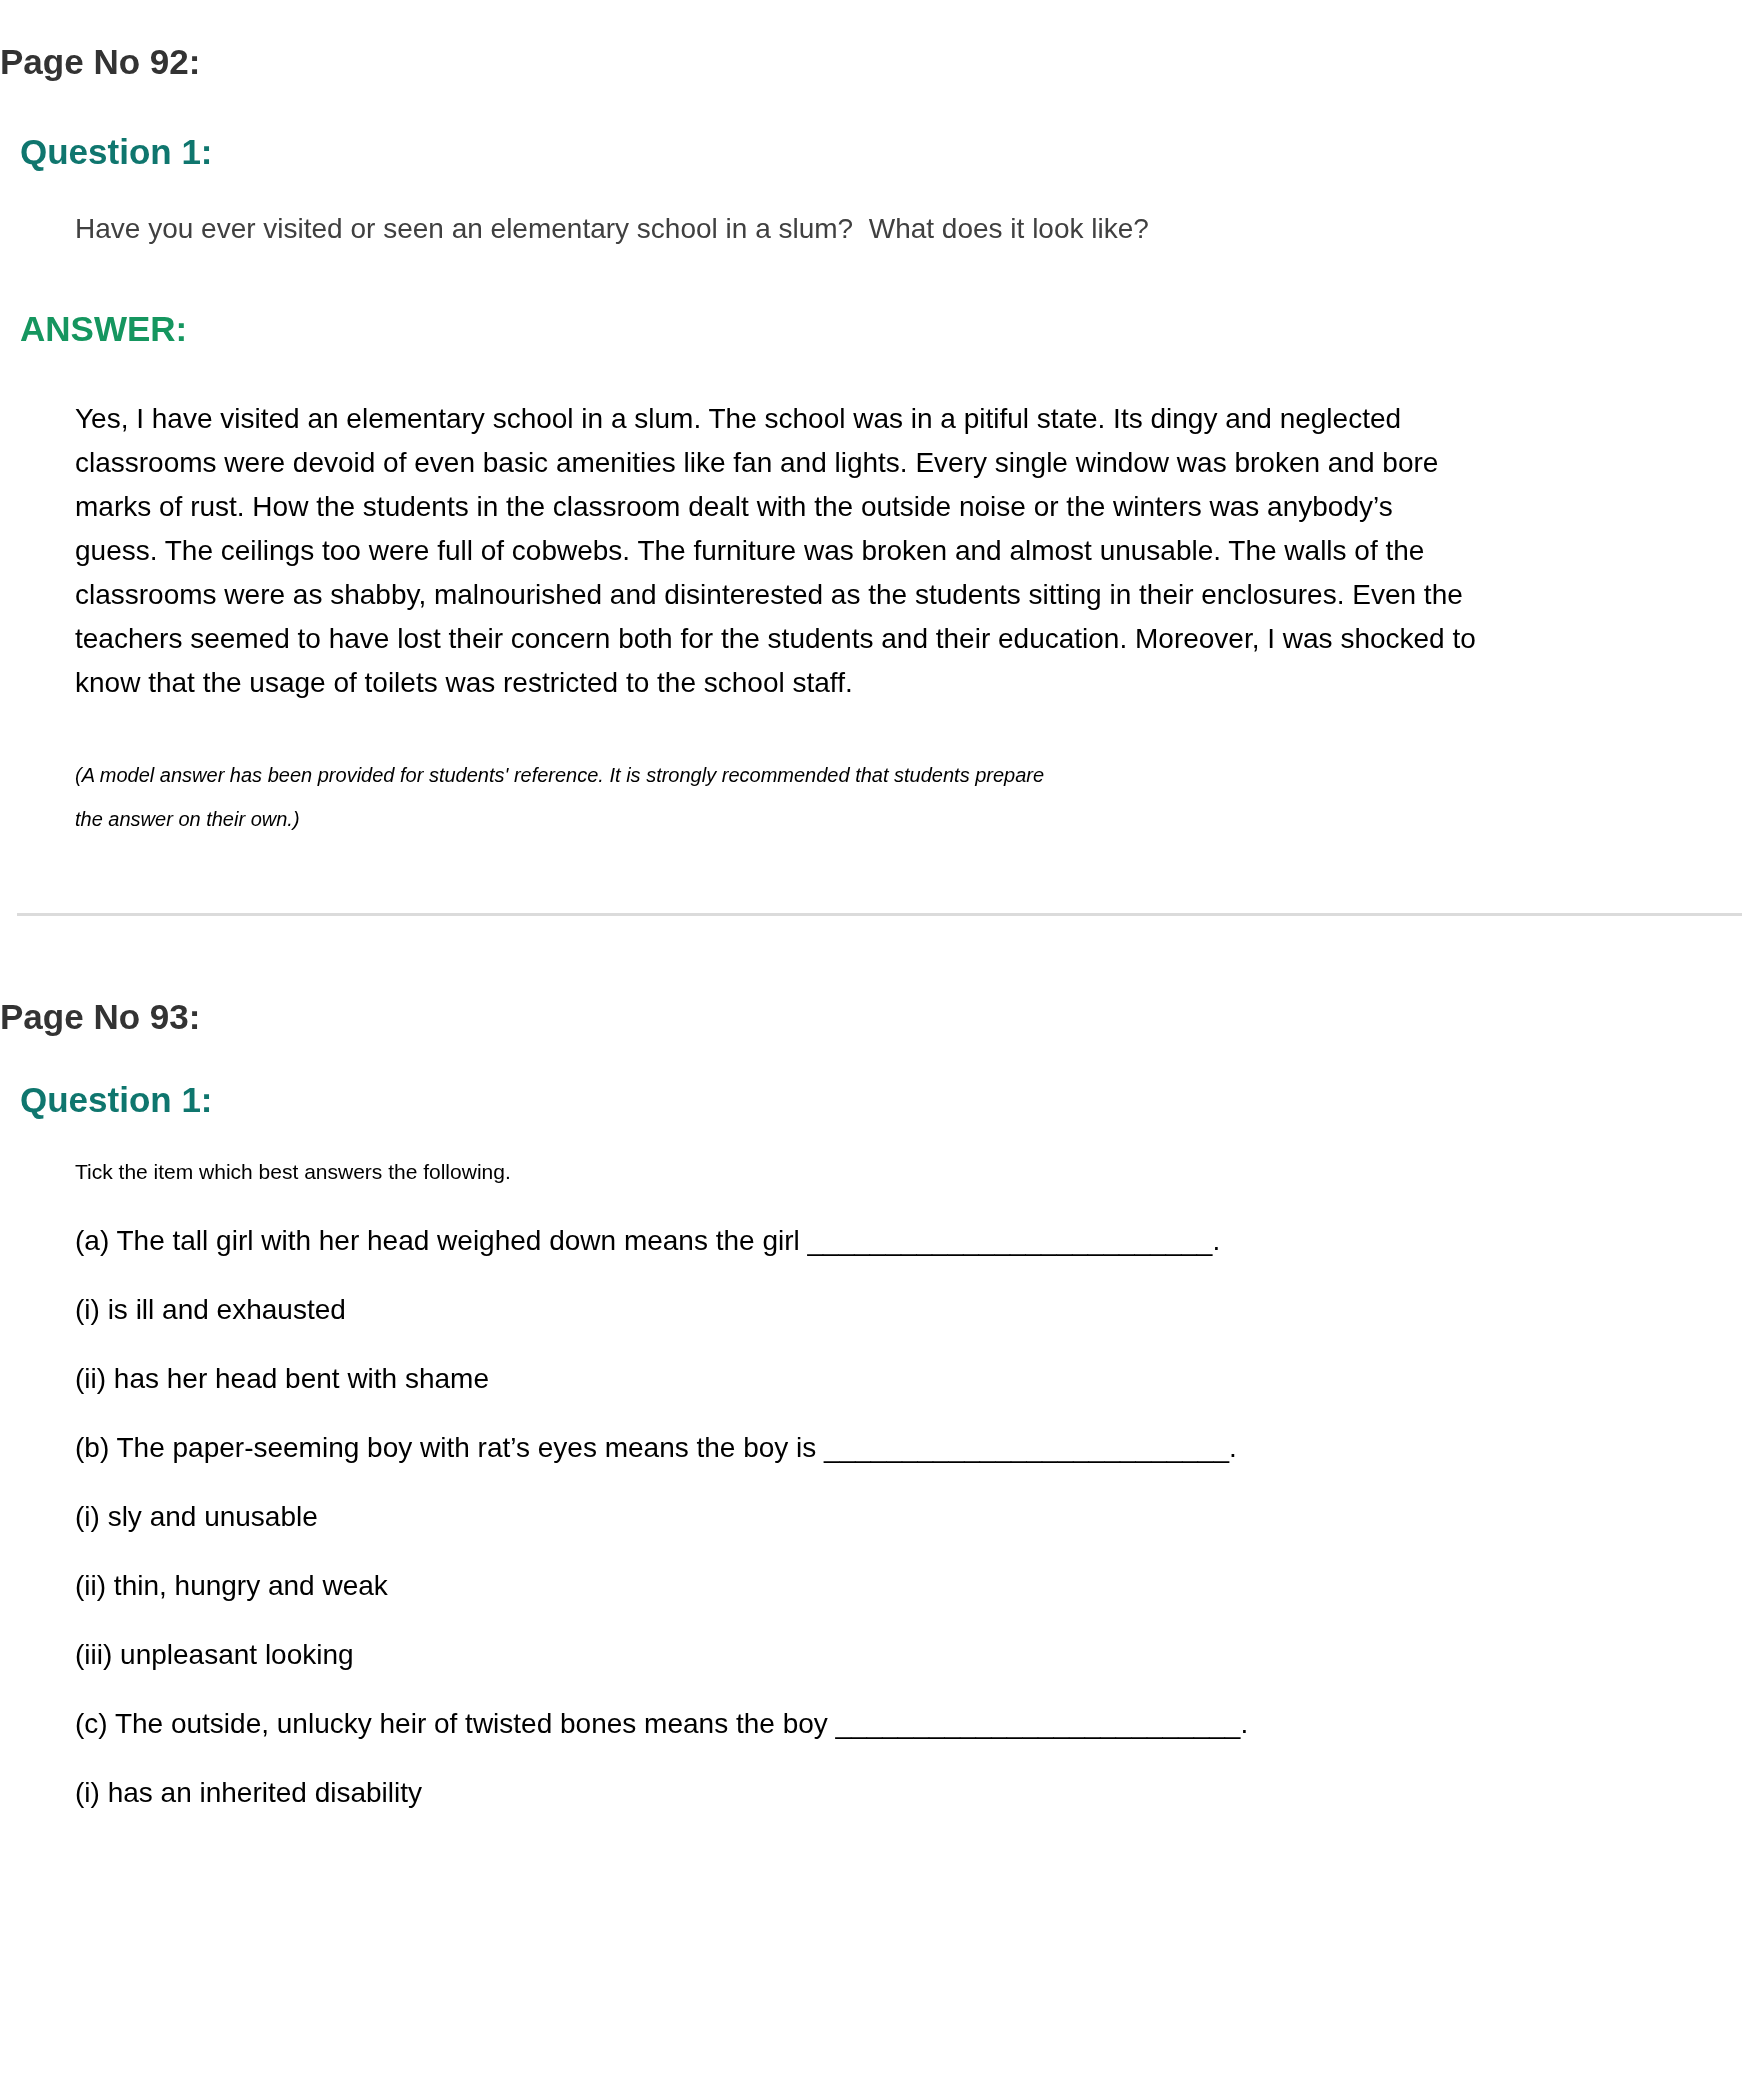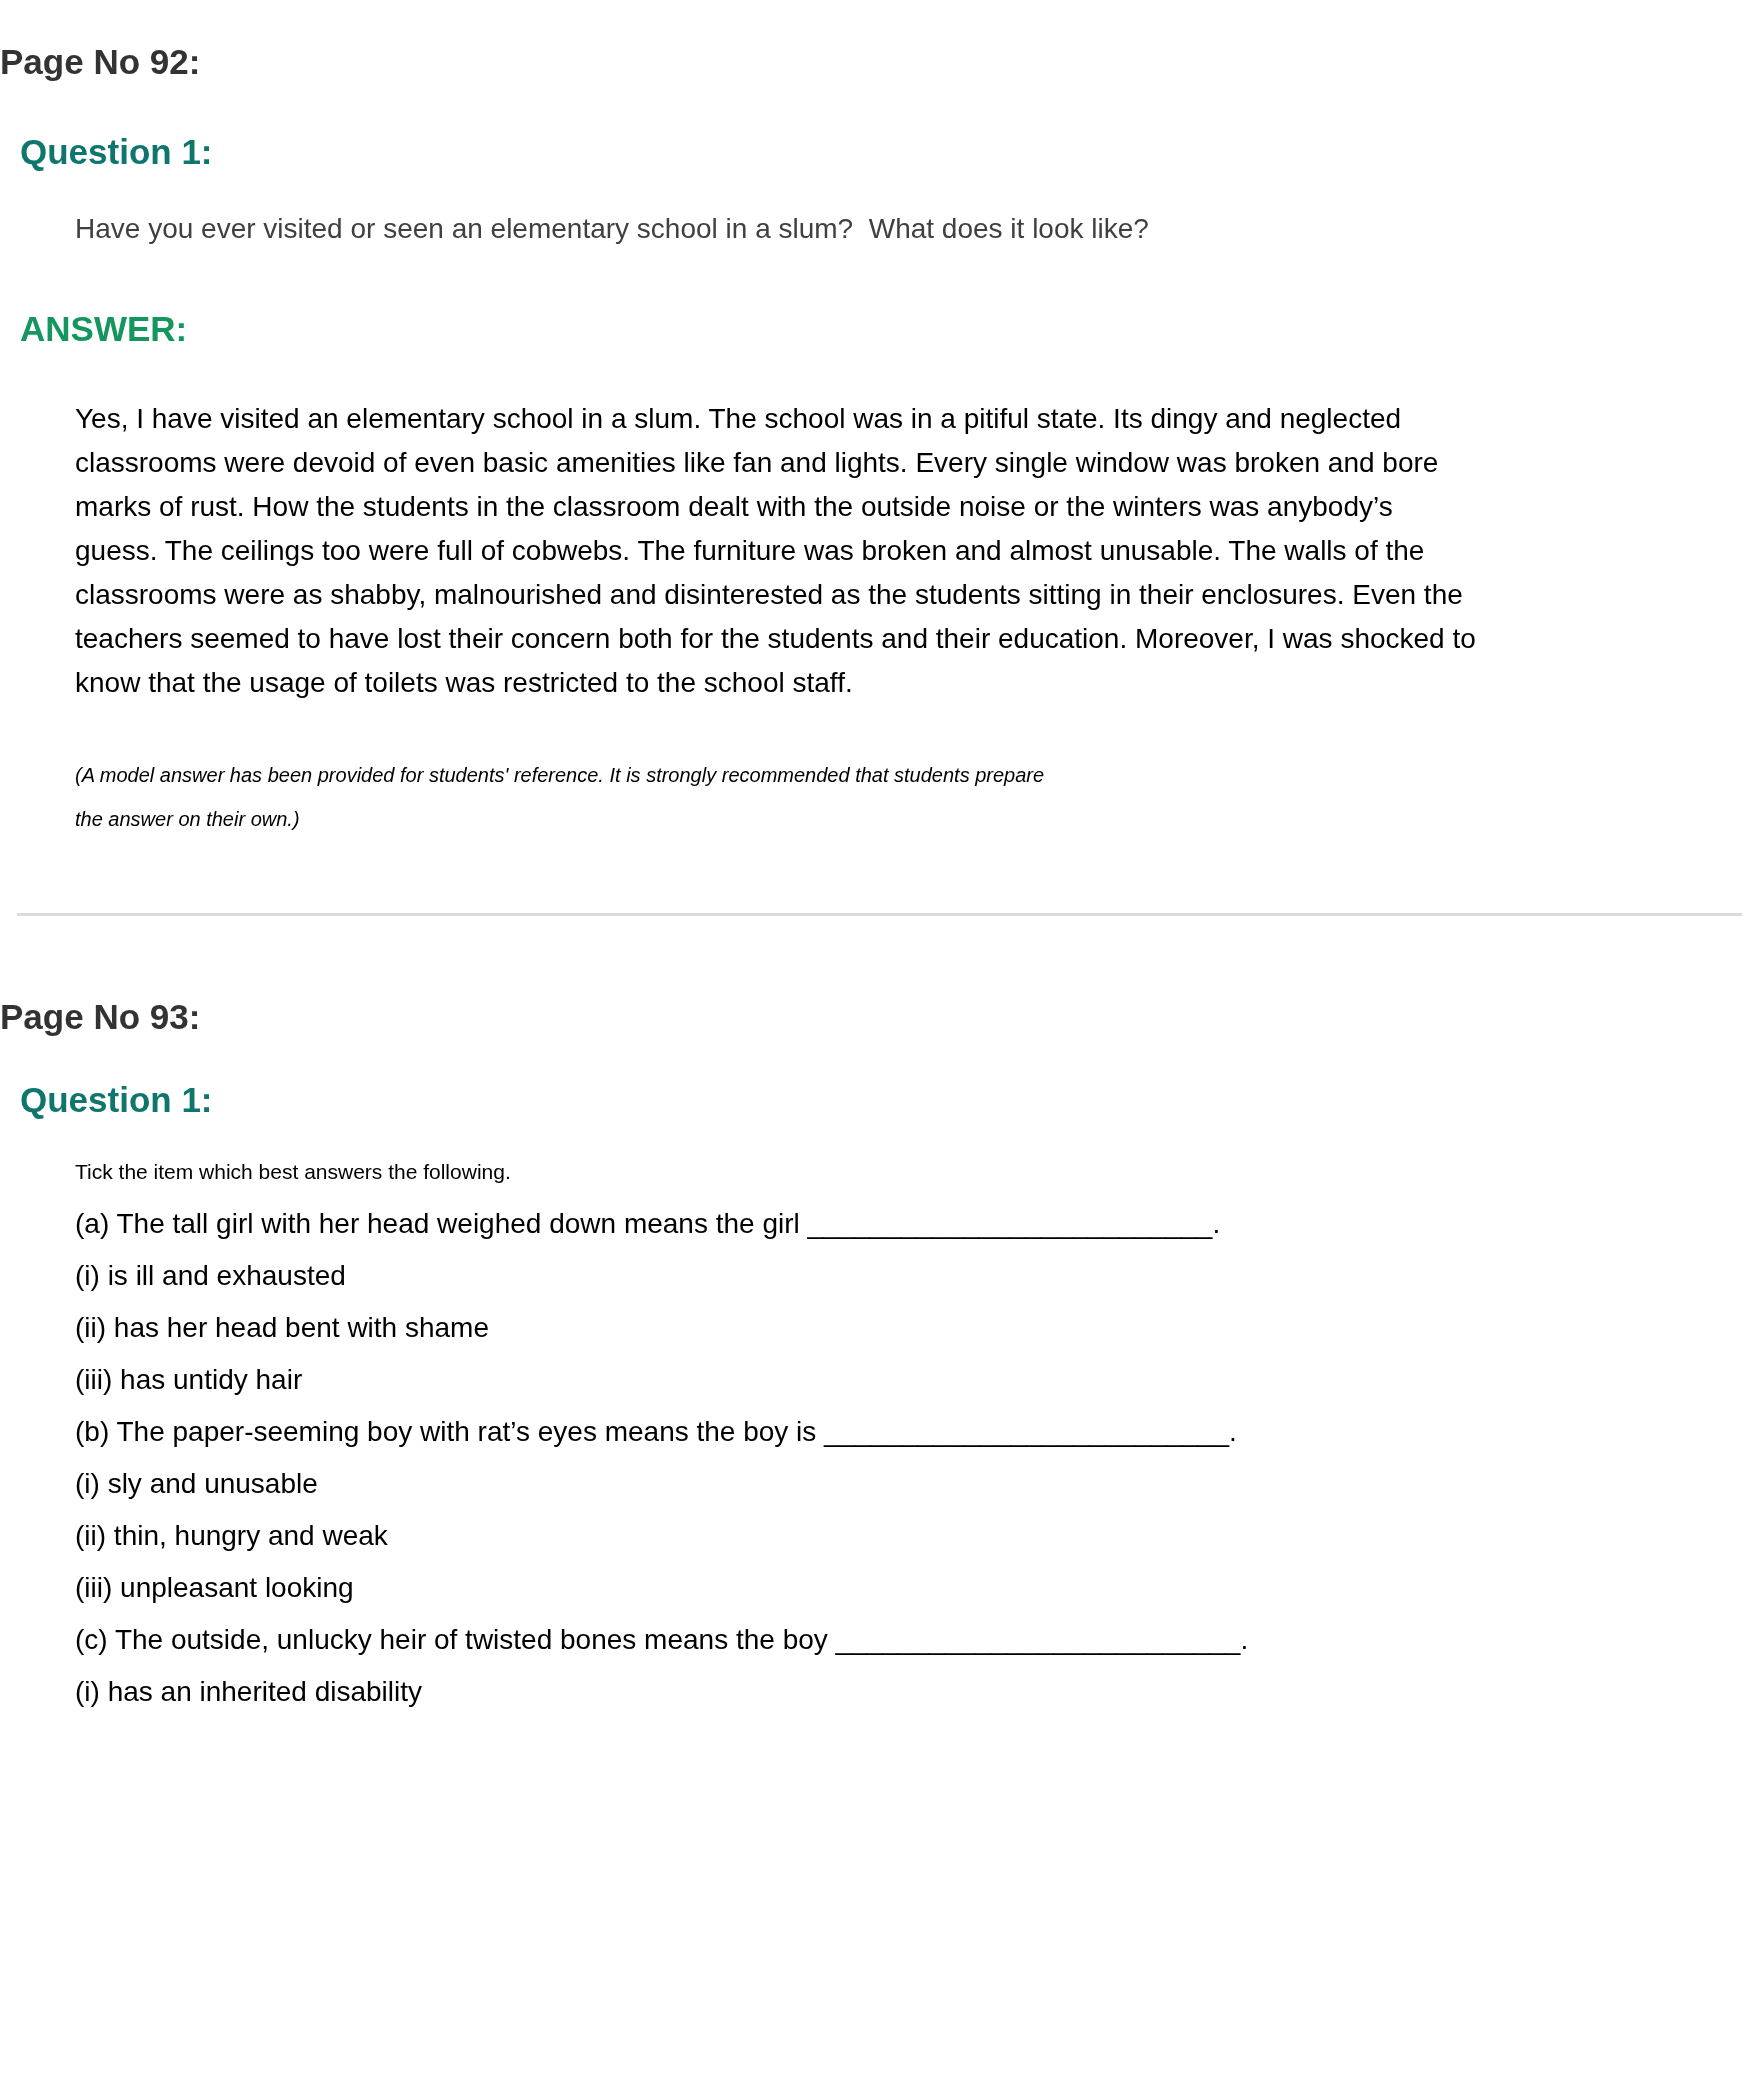--- a/index.html
+++ b/index.html
@@ -71,21 +71,21 @@
   .page93 .question-label { margin-top: 42px; }
   .instruction {
     font-size: 21px;
     line-height: 33px;
     margin: 35px 28px 0 75px;
     white-space: pre;
   }
   .option-item {
     font-size: 28px;
     line-height: 33px;
-    margin: 19px 28px 0 75px;
+    margin: 36px 28px 0 75px;
     white-space: pre;
   }
 </style>
 </head>
 <body>
 
 <div class="page92">
   <div class="page-header">Page No 92:</div>
   <div class="question-label">Question 1:</div>
   <div class="question-text">Have you ever visited or seen an elementary school in a slum?  What does it look like?</div>
@@ -107,21 +107,20 @@
 
 <hr class="section-divider">
 
 <div class="page93">
   <div class="page-header">Page No 93:</div>
   <div class="question-label">Question 1:</div>
   <div class="instruction">Tick the item which best answers the following.</div>
   <div class="option-item">(a) The tall girl with her head weighed down means the girl __________________________.</div>
   <div class="option-item">(i) is ill and exhausted</div>
   <div class="option-item">(ii) has her head bent with shame</div>
-  <div class="option-item">(iii) has untidy hair</div>
   <div class="option-item">(b) The paper-seeming boy with rat’s eyes means the boy is __________________________.</div>
   <div class="option-item">(i) sly and unusable</div>
   <div class="option-item">(ii) thin, hungry and weak</div>
   <div class="option-item">(iii) unpleasant looking</div>
   <div class="option-item">(c) The outside, unlucky heir of twisted bones means the boy __________________________.</div>
   <div class="option-item">(i) has an inherited disability</div>
 </div>
 
 
 </body></html>

